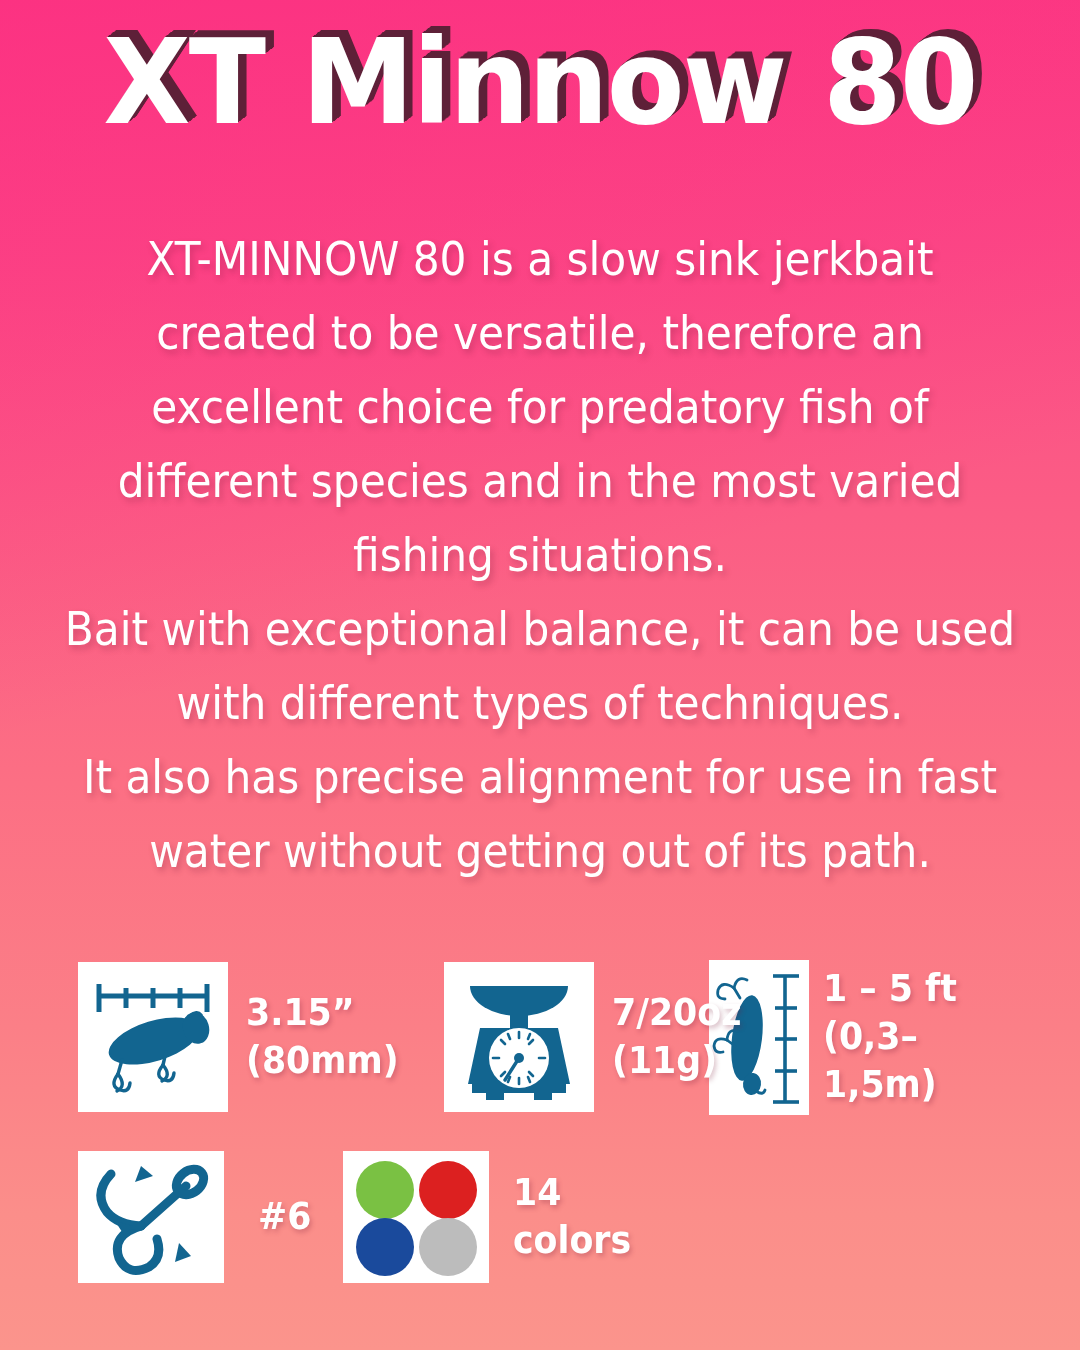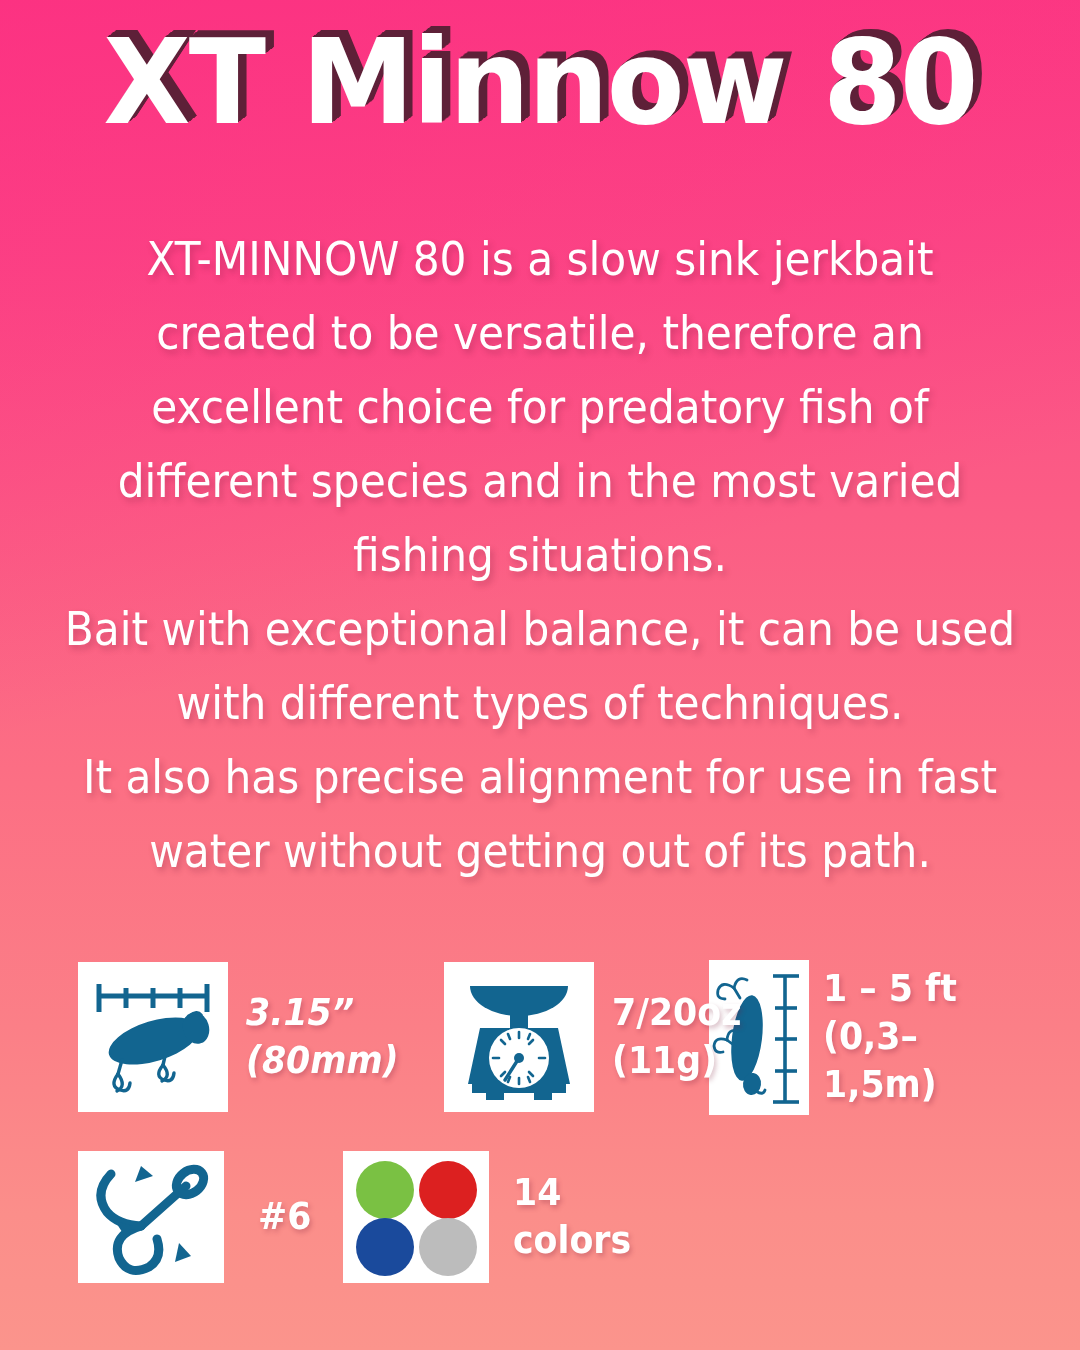--- a/index.html
+++ b/index.html
@@ -65,21 +65,21 @@
   .specs{
     position:absolute;left:78px;top:962px;width:1004px;
   }
   .spec-row{
     display:flex;align-items:center;
     height:150px;
   }
   .spec-row.row2{margin-top:30px;}
 
   .spec-item{display:flex;align-items:center;}
-  .spec-item.i1{width:366px;font-style:italic;}
+  .spec-item.i1{width:366px;}
   .spec-item.i2{width:265px;}
   .spec-item.i3{width:326px;}
 
   .tile{
     background:#ffffff;
     flex:0 0 auto;
     display:flex;align-items:center;justify-content:center;
   }
   .tile.sq{width:150px;height:150px;}
   .tile.tall{width:100px;height:155px;}

